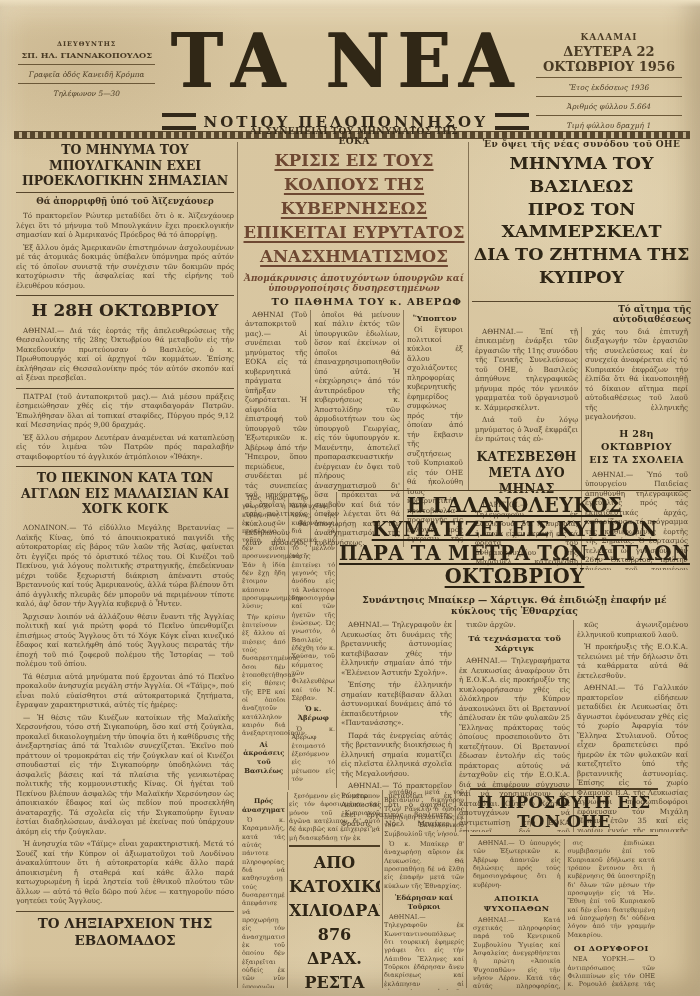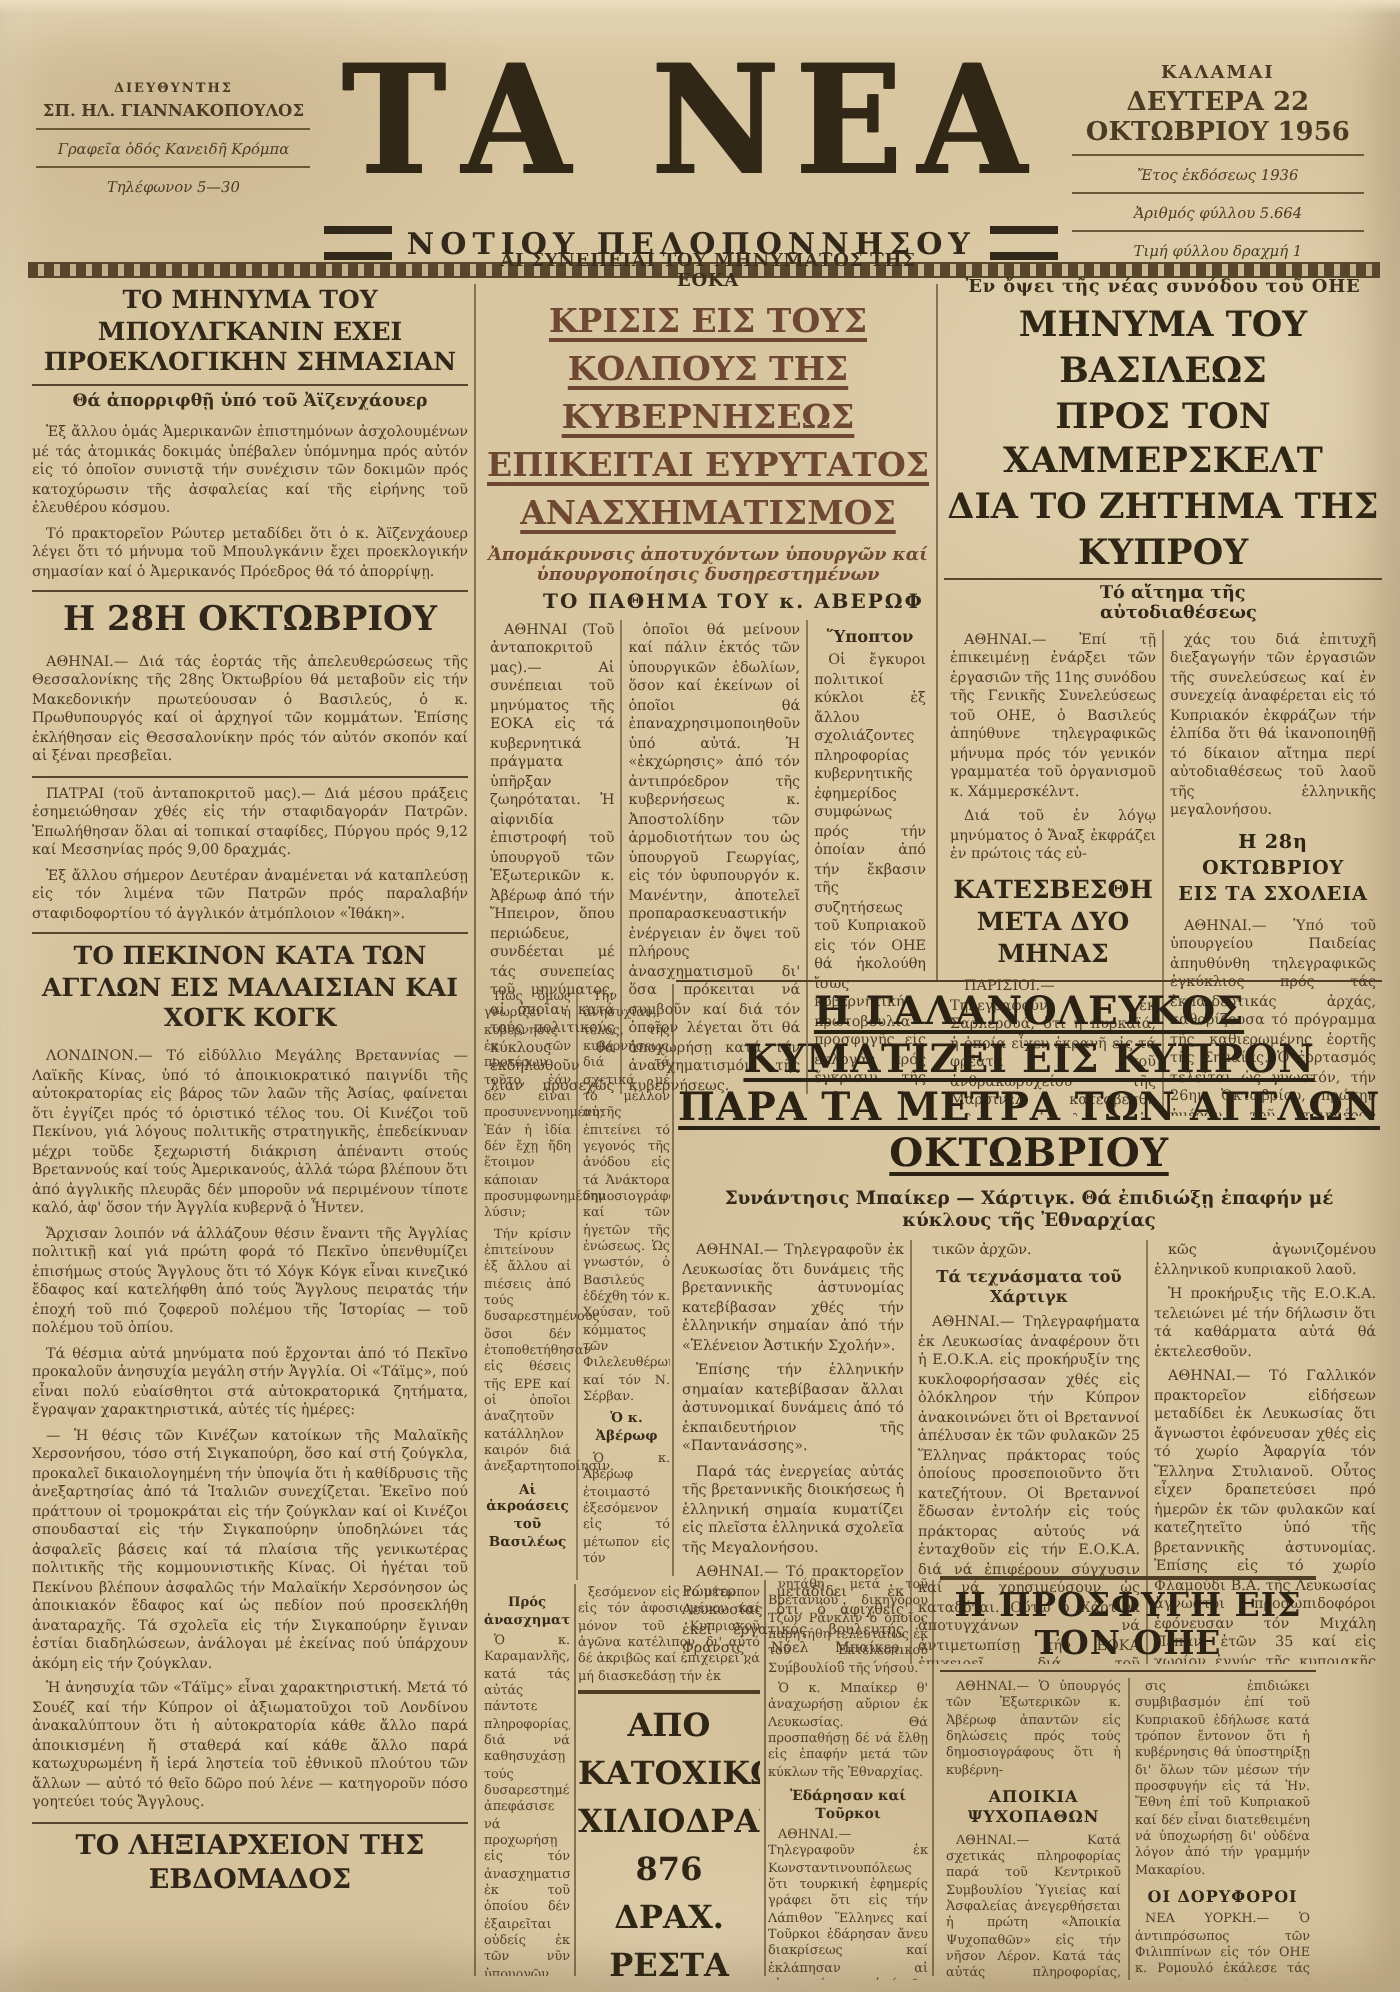--- a/index.html
+++ b/index.html
@@ -60,21 +60,21 @@
   .pathima{font-weight:bold;font-size:10px;letter-spacing:1px;color:#33291a;text-align:right;padding-right:4px;margin:2px 0 3px;}
   .cols3{display:flex;height:237px;overflow:hidden;}
   .cols3 > div{flex:1;padding:0 3px;}
   .cols3 > div + div{border-left:1px solid rgba(86,68,42,.6);}
   .crisis-cont{position:absolute;left:242px;top:494px;width:93px;height:296px;overflow:hidden;
      column-count:2;column-gap:6px;column-rule:1px solid rgba(86,68,42,.55);}
   .crisis-cont2{position:absolute;left:242px;top:794px;width:43px;height:194px;overflow:hidden;}
   
   .message{position:absolute;left:472px;top:139px;width:219px;}
   .msg-head{font-weight:bold;text-align:center;font-size:17.5px;line-height:1.3;color:#2f2616;}
-  .msg-deck{font-weight:bold;font-size:8.8px;color:#33291a;margin:0 0 3px;padding-left:78px;border-top:1px solid #57462c;padding-top:2px;}
+  .msg-deck{font-weight:bold;text-align:right;font-size:8.8px;color:#33291a;margin:12px 0 3px;padding-left:78px;border-top:1px solid #57462c;padding-top:2px;}
   .cols2{display:flex;overflow:hidden;}
   .cols2 > div{flex:1;padding:0 3px;}
   .cols2 > div + div{border-left:1px solid rgba(86,68,42,.6);}
   .msg-cols{height:243px;}
   .h-inner{font-weight:bold;text-align:center;font-size:12.5px;line-height:1.3;color:#2f2616;margin:5px 0 3px;}
   .h-inner-sm{font-weight:bold;text-align:center;font-size:9.6px;line-height:1.4;color:#2f2616;margin:5px 0 3px;letter-spacing:.4px;}
   
   .flag{position:absolute;left:338px;top:490px;width:353px;border-top:1.6px solid #4e3e24;padding-top:3px;}
   .flag-head{font-weight:bold;text-align:center;font-size:19.5px;line-height:1.22;color:#2b2213;
      text-decoration:underline;text-decoration-thickness:2px;text-underline-offset:3px;letter-spacing:.3px;}
@@ -124,22 +124,22 @@
   <div class="vr" style="left:336px;top:492px;height:296px;"></div>
   <div class="vr" style="left:287px;top:792px;height:196px;"></div>
   <div class="vr" style="left:382px;top:790px;height:198px;"></div>
   <div class="vr" style="left:466px;top:790px;height:198px;"></div>
 
   <div class="leftcol t">
     <div class="art">
       <div class="h-box">ΤΟ ΜΗΝΥΜΑ ΤΟΥ ΜΠΟΥΛΓΚΑΝΙΝ ΕΧΕΙ ΠΡΟΕΚΛΟΓΙΚΗΝ ΣΗΜΑΣΙΑΝ</div>
       <div class="deck">Θά ἀπορριφθῇ ὑπό τοῦ Ἀϊζενχάουερ</div>
       <div>
+          <p>Τό πρακτορεῖον Ρώυτερ μεταδίδει ὅτι ὁ κ. Ἀϊζενχάουερ λέγει ὅτι τό μήνυμα τοῦ Μπουλγκάνιν ἔχει προεκλογικήν σημασίαν καί ὁ Ἀμερικανός Πρόεδρος θά τό ἀπορρίψῃ.</p>
           <p>Ἐξ ἄλλου ὁμάς Ἀμερικανῶν ἐπιστημόνων ἀσχολουμένων μέ τάς ἀτομικάς δοκιμάς ὑπέβαλεν ὑπόμνημα πρός αὐτόν εἰς τό ὁποῖον συνιστᾷ τήν συνέχισιν τῶν δοκιμῶν πρός κατοχύρωσιν τῆς ἀσφαλείας καί τῆς εἰρήνης τοῦ ἐλευθέρου κόσμου.</p>
-          <p>Τό πρακτορεῖον Ρώυτερ μεταδίδει ὅτι ὁ κ. Ἀϊζενχάουερ λέγει ὅτι τό μήνυμα τοῦ Μπουλγκάνιν ἔχει προεκλογικήν σημασίαν καί ὁ Ἀμερικανός Πρόεδρος θά τό ἀπορρίψῃ.</p>
         </div>
     </div>
     <div class="art-rule"></div>
     <div class="art">
       <div class="h-big">Η 28Η ΟΚΤΩΒΡΙΟΥ</div>
       <div>
           <p>ΑΘΗΝΑΙ.— Διά τάς ἑορτάς τῆς ἀπελευθερώσεως τῆς Θεσσαλονίκης τῆς 28ης Ὀκτωβρίου θά μεταβοῦν εἰς τήν Μακεδονικήν πρωτεύουσαν ὁ Βασιλεύς, ὁ κ. Πρωθυπουργός καί οἱ ἀρχηγοί τῶν κομμάτων. Ἐπίσης ἐκλήθησαν εἰς Θεσσαλονίκην πρός τόν αὐτόν σκοπόν καί αἱ ξέναι πρεσβεῖαι.</p>
         </div>
     </div>
     <div class="art-rule"></div>

